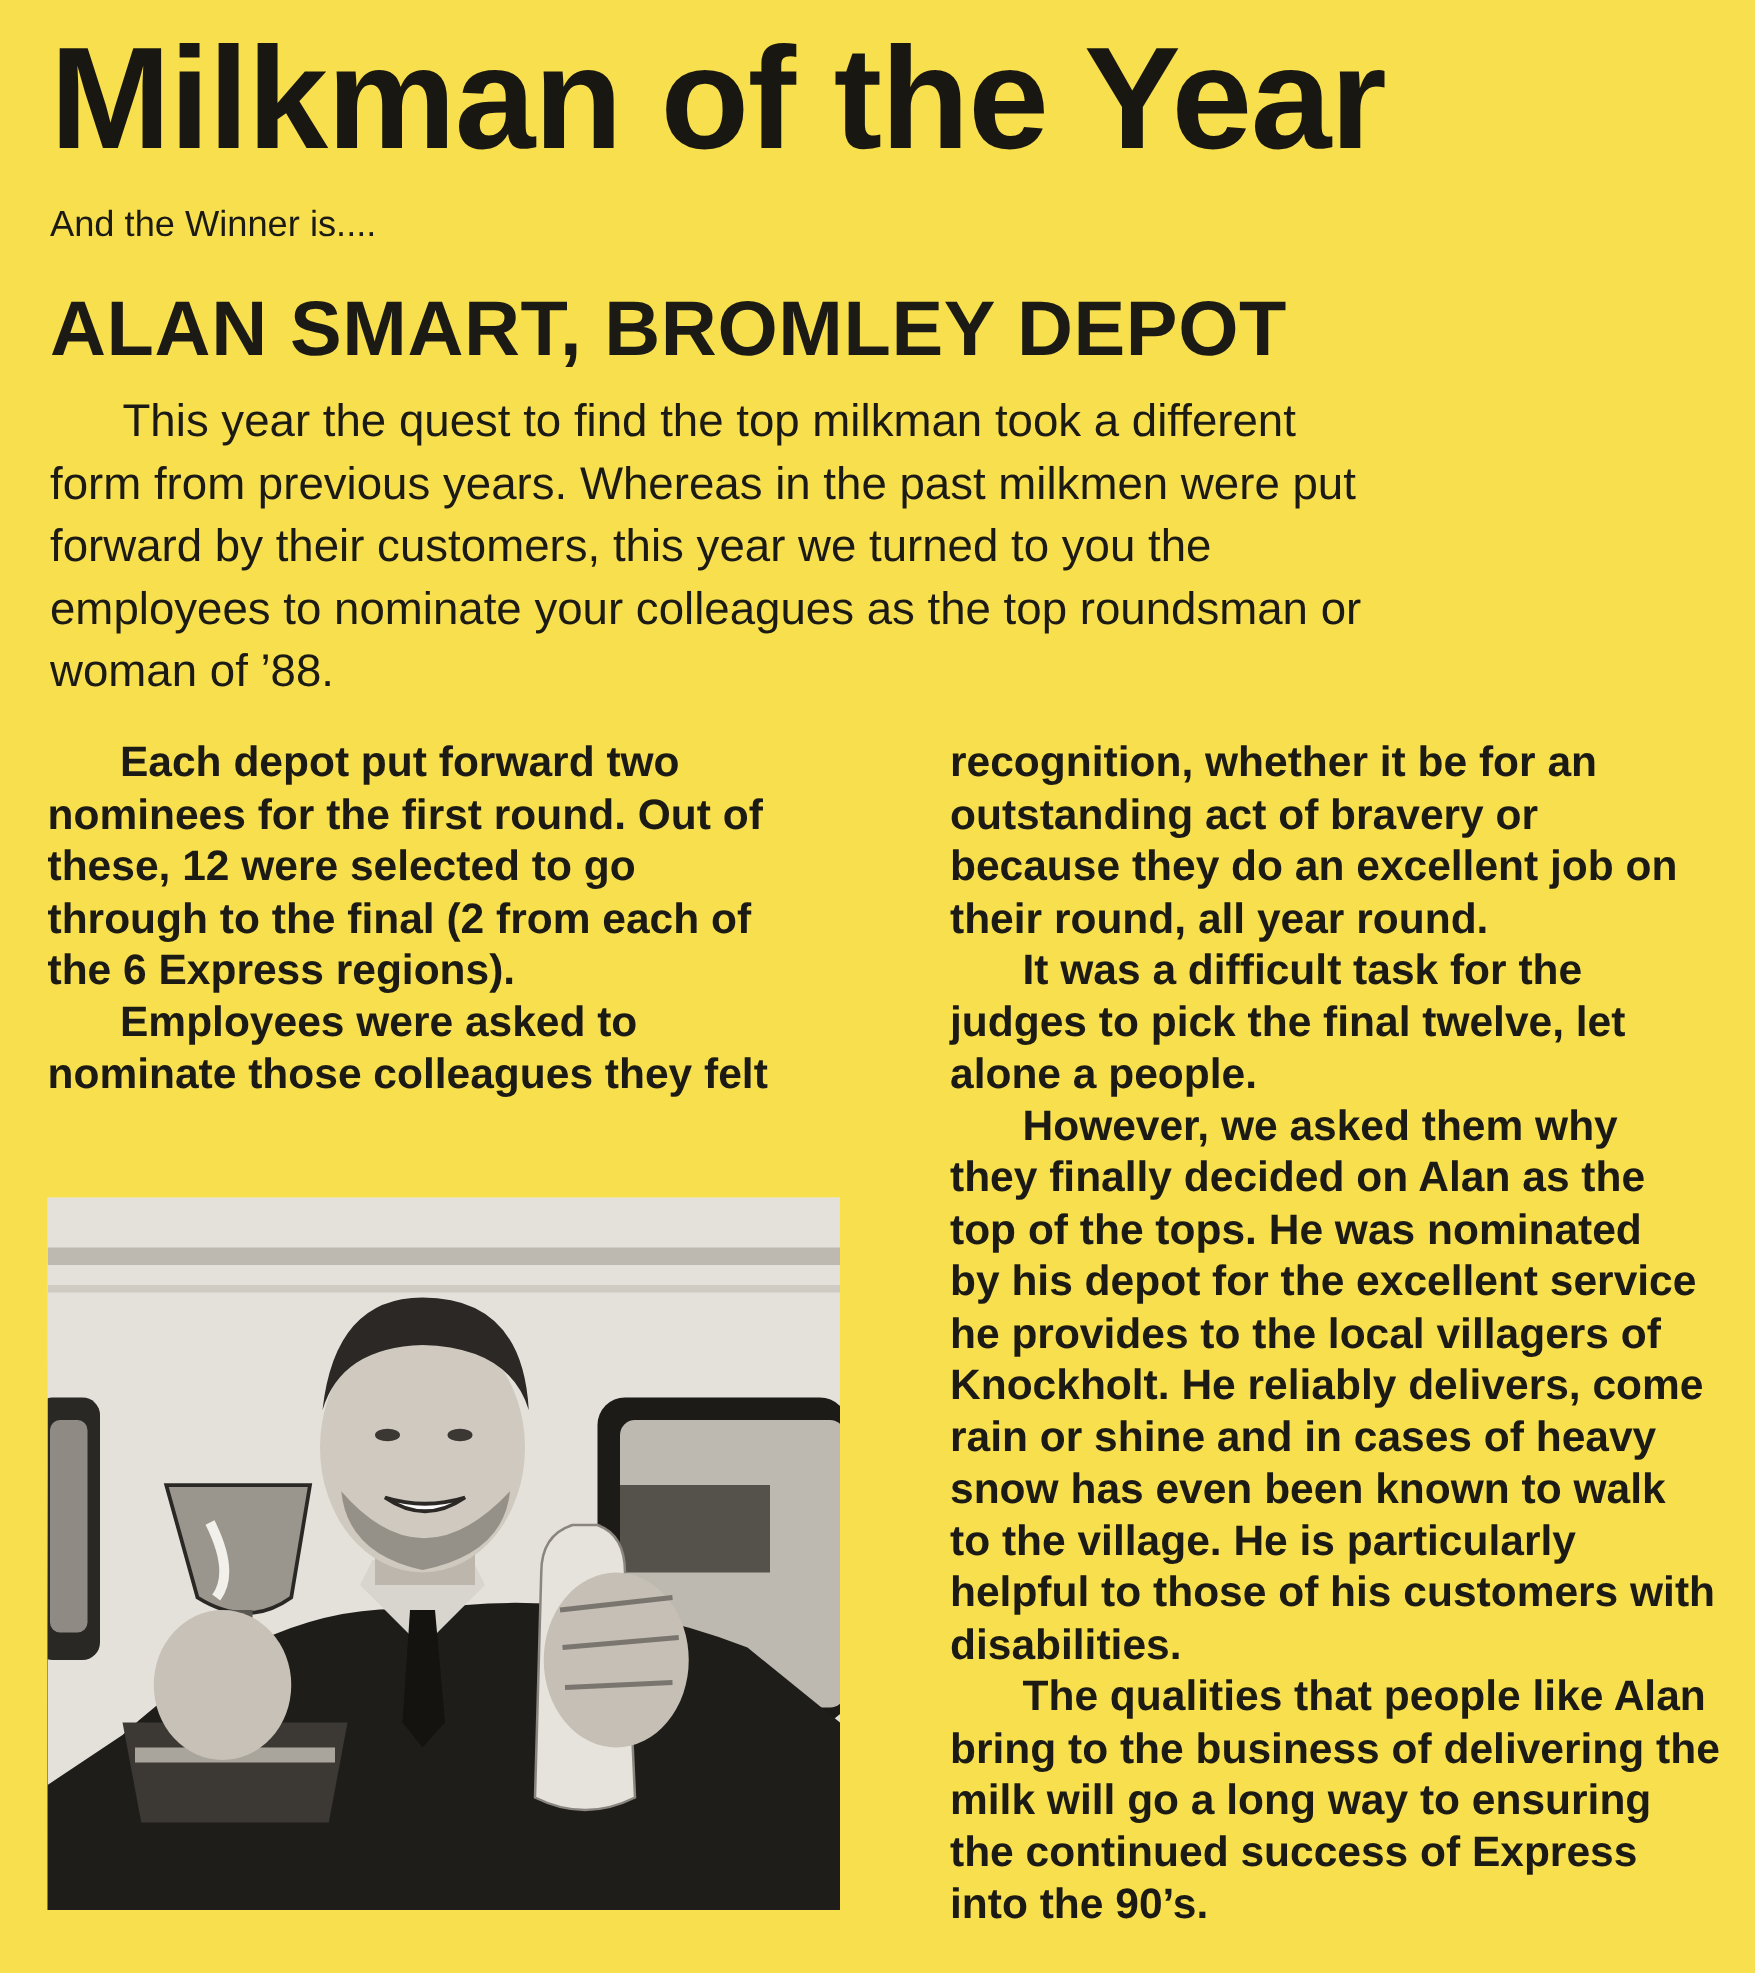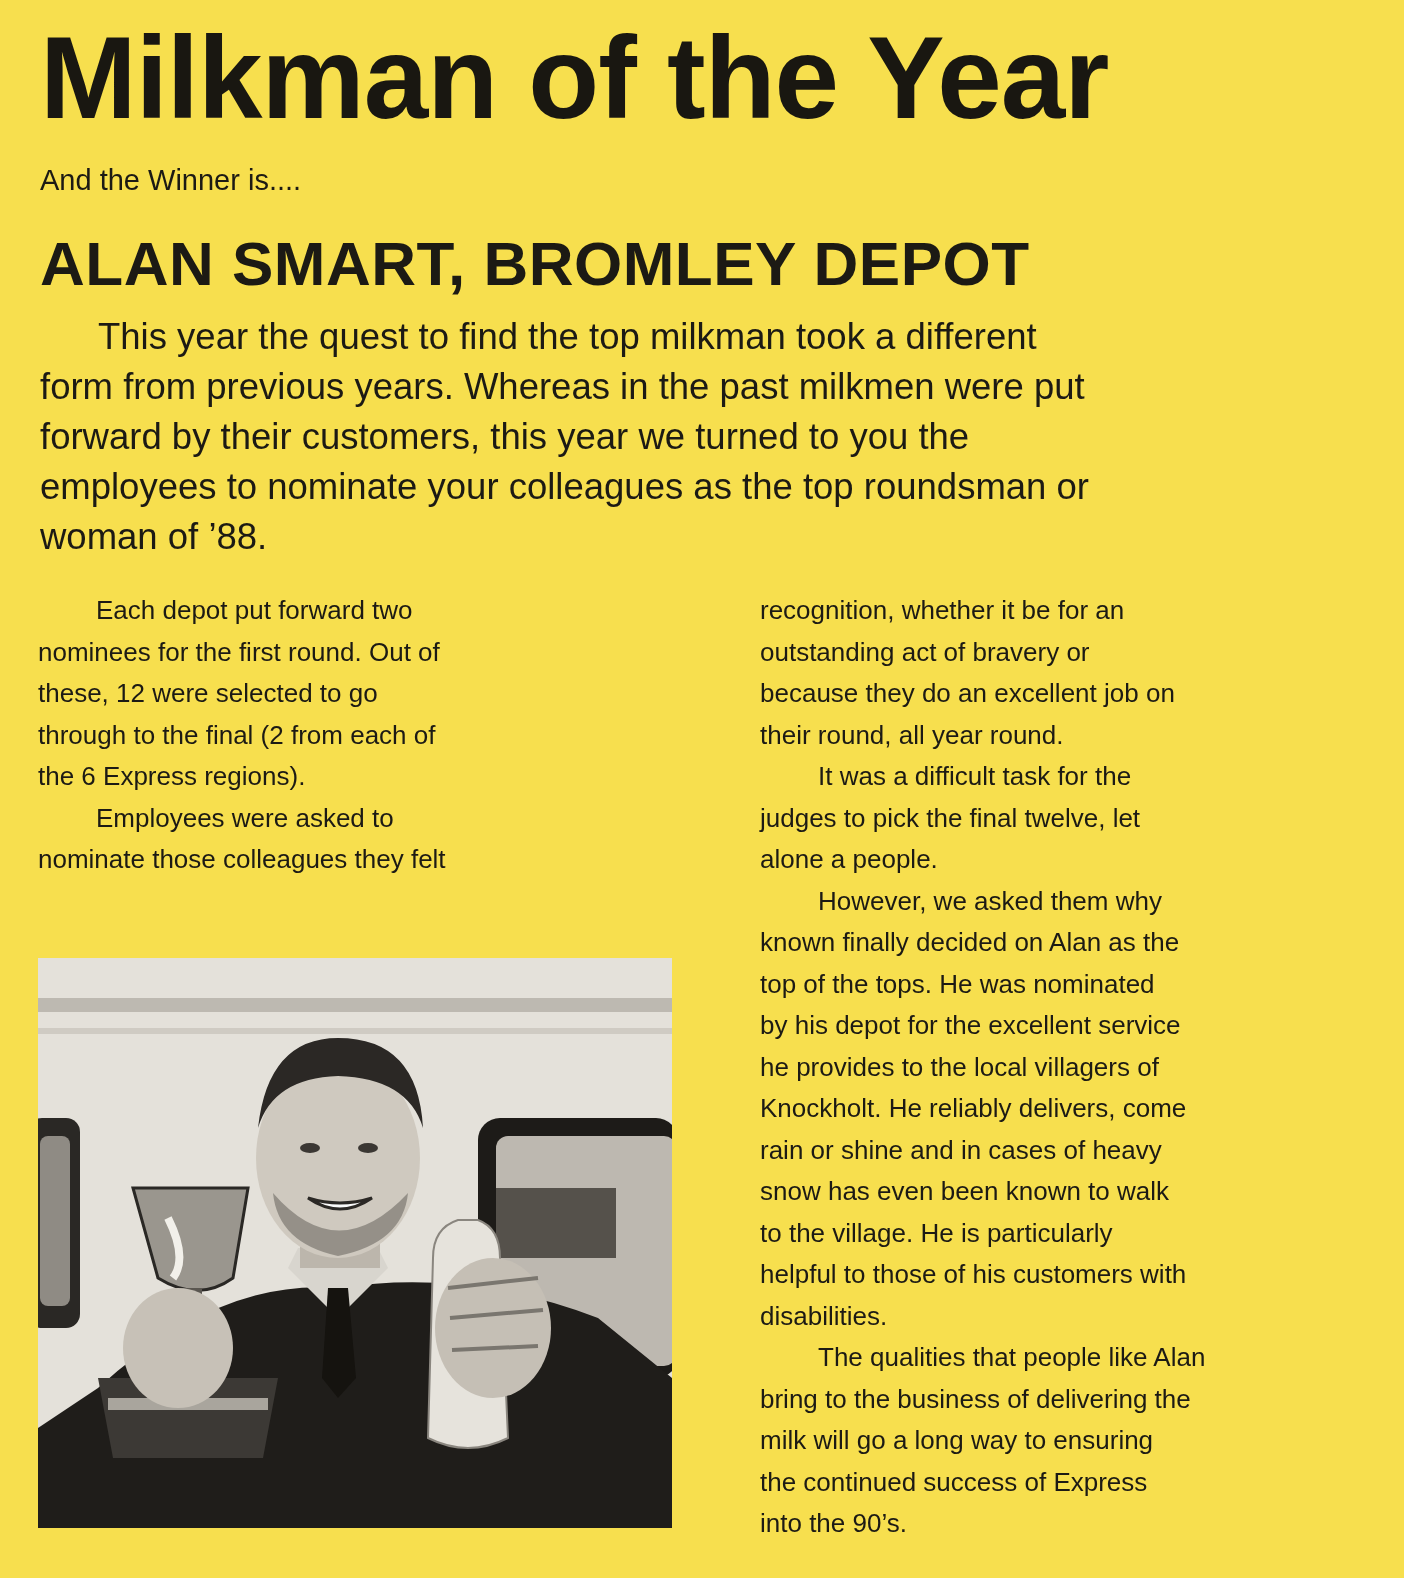--- a/index.html
+++ b/index.html
@@ -35,21 +35,21 @@
     line-height: 76px; white-space: nowrap;
     letter-spacing: 0.5px;
   }
   .intro {
     position: absolute; left: 40px; top: 312px; width: 1340px;
     font-size: 36.5px; line-height: 50px;
     margin: 0;
   }
   .intro .line { display: block; white-space: nowrap; }
   .col {
-    position: absolute; font-size: 26px; line-height: 41.5px;
+    position: absolute; font-size: 34px; line-height: 41.5px; font-weight: bold;
   }
   .col .line { display: block; white-space: nowrap; }
   .col-left { left: 38px; top: 590px; width: 640px; }
   .col-right { left: 760px; top: 590px; width: 640px; }
   .indent { padding-left: 58px; }
   .photo {
     position: absolute; left: 38px; top: 958px;
     width: 634px; height: 570px;
     background: linear-gradient(180deg, #e9e6df 0%, #dcd9d2 38%, #3a3834 60%, #1f1d1a 100%);
     overflow: hidden;
@@ -126,21 +126,21 @@
 
 <div class="col col-right">
   <span class="line">recognition, whether it be for an</span>
   <span class="line">outstanding act of bravery or</span>
   <span class="line">because they do an excellent job on</span>
   <span class="line">their round, all year round.</span>
   <span class="line indent">It was a difficult task for the</span>
   <span class="line">judges to pick the final twelve, let</span>
   <span class="line">alone a people.</span>
   <span class="line indent">However, we asked them why</span>
-  <span class="line">known finally decided on Alan as the</span>
+  <span class="line">they finally decided on Alan as the</span>
   <span class="line">top of the tops.  He was nominated</span>
   <span class="line">by his depot for the excellent service</span>
   <span class="line">he provides to the local villagers of</span>
   <span class="line">Knockholt. He reliably delivers, come</span>
   <span class="line">rain or shine and in cases of heavy</span>
   <span class="line">snow has even been known to walk</span>
   <span class="line">to the village.  He is particularly</span>
   <span class="line">helpful to those of his customers with</span>
   <span class="line">disabilities.</span>
   <span class="line indent">The qualities that people like Alan</span>

